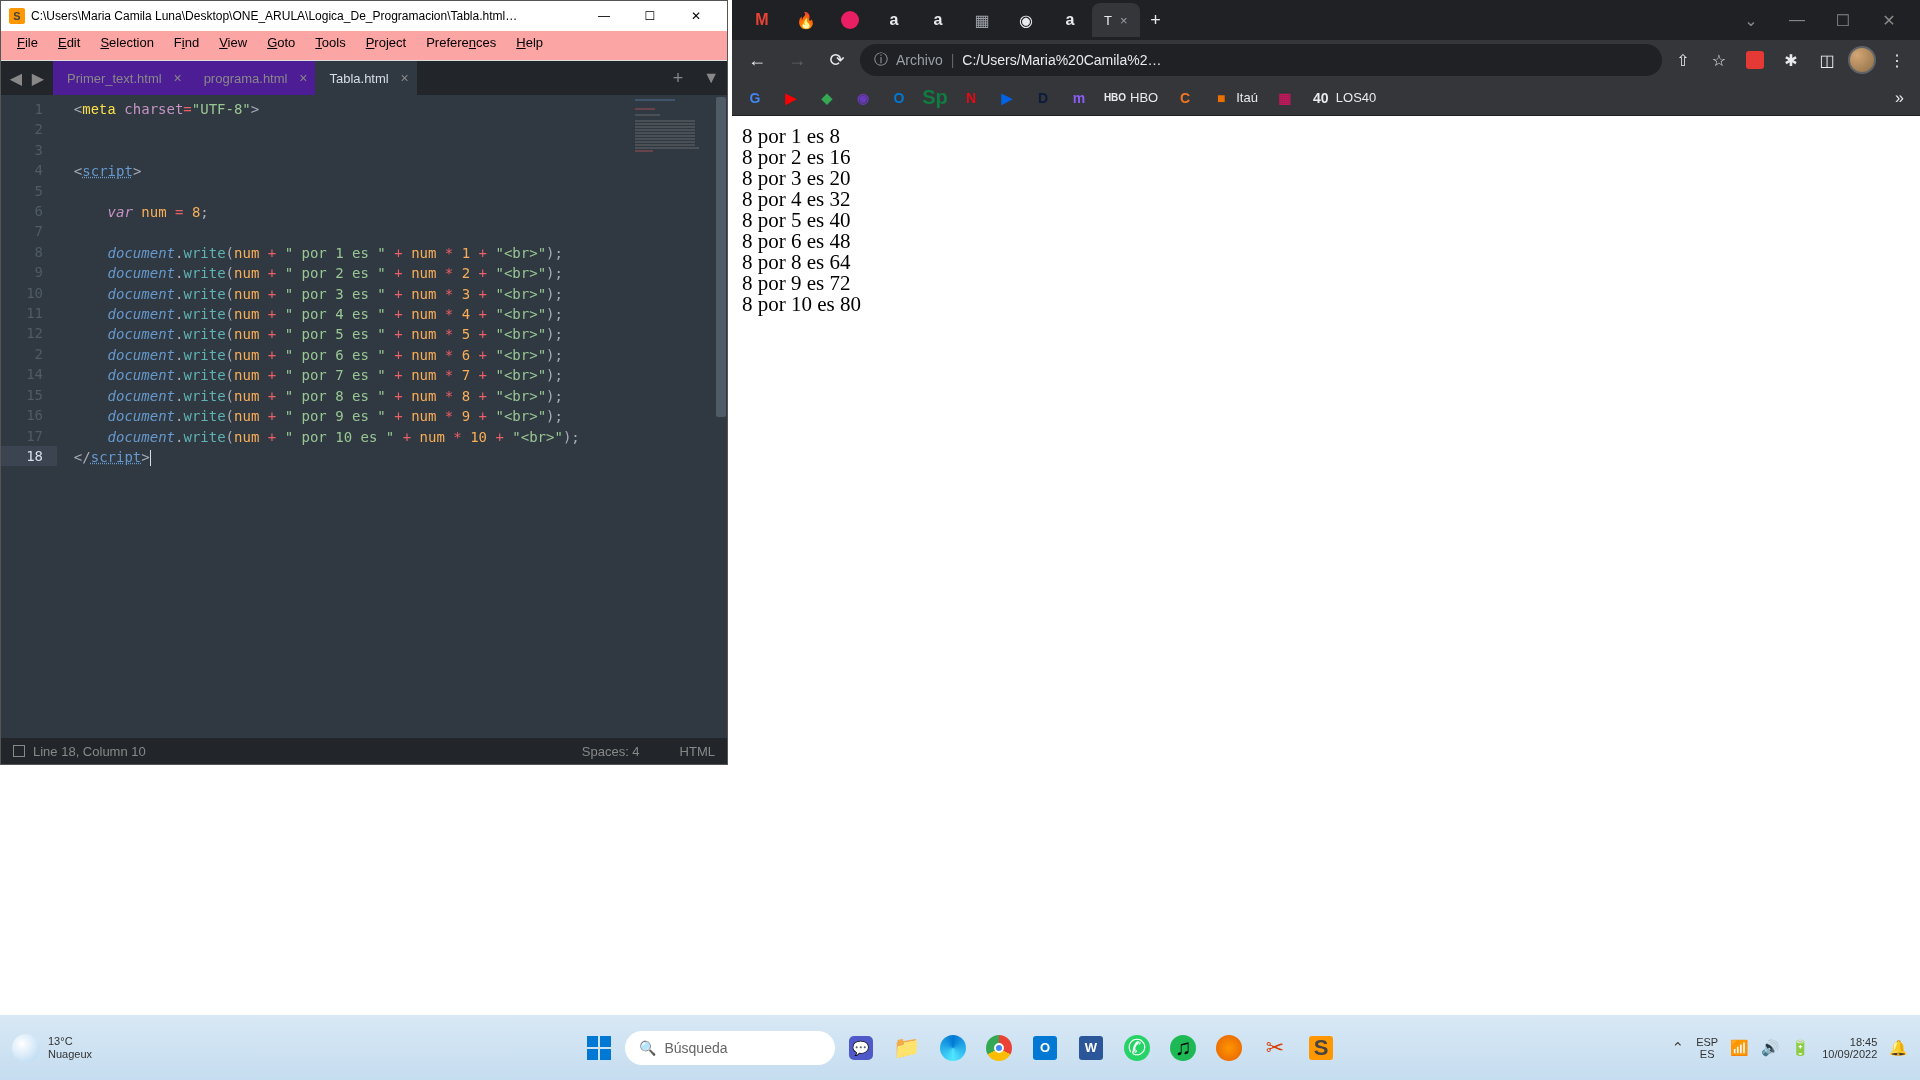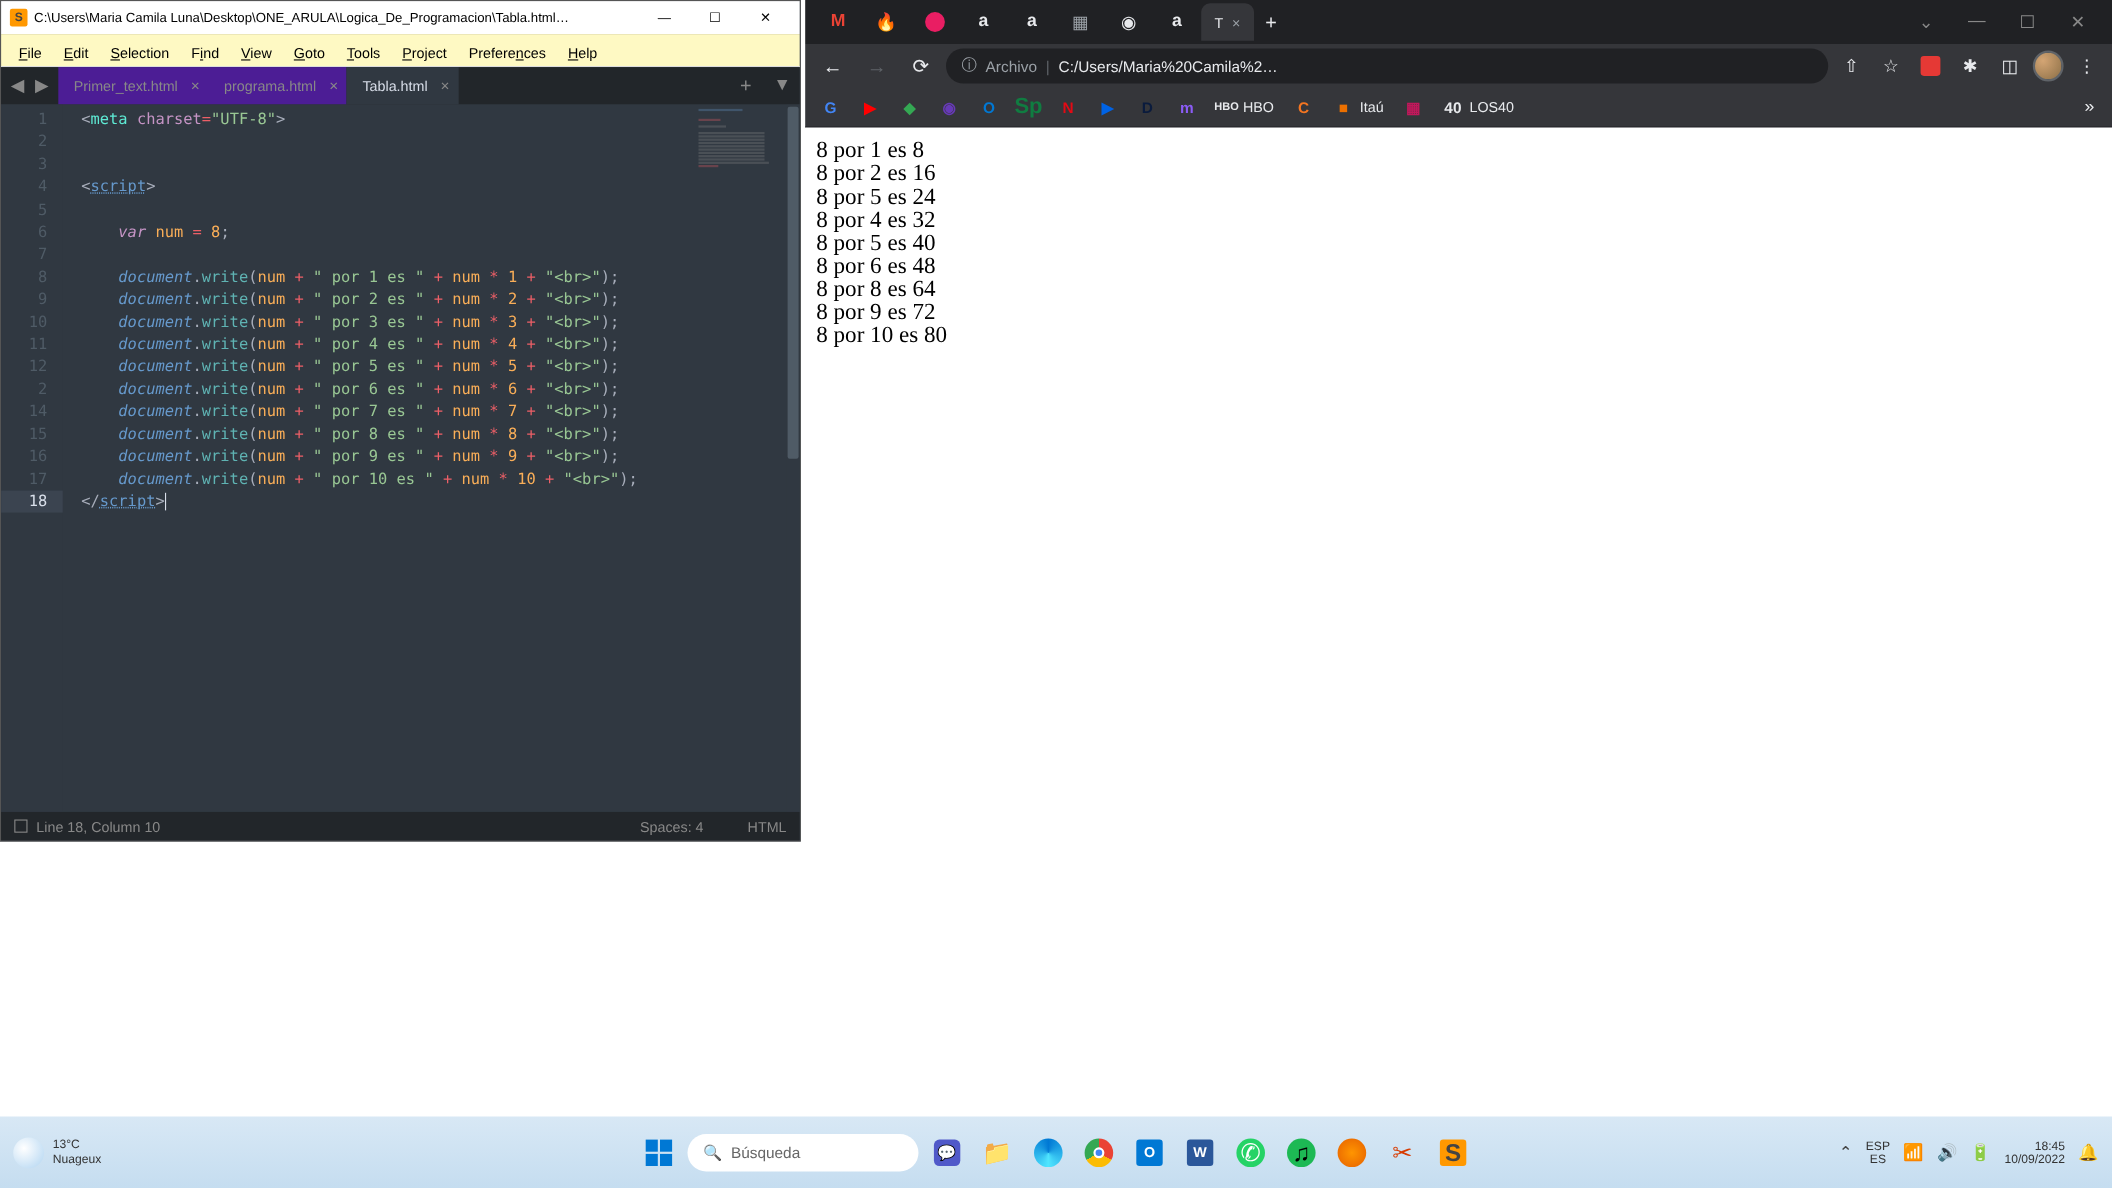--- a/index.html
+++ b/index.html
@@ -5,21 +5,21 @@
 * { margin: 0; padding: 0; box-sizing: border-box; }
 body { font-family: 'Segoe UI', Tahoma, sans-serif; width: 1920px; height: 1080px; overflow: hidden; background: #fff; }
 
 
 .sublime-window { position: absolute; left: 0; top: 0; width: 728px; height: 765px; background: #303841; display: flex; flex-direction: column; border: 1px solid #555; }
 .sublime-titlebar { height: 30px; background: #fff; display: flex; align-items: center; padding: 0 8px; font-size: 12px; color: #000; }
 .sublime-icon { width: 16px; height: 16px; background: #ff9800; margin-right: 6px; display: flex; align-items: center; justify-content: center; color: #444; font-weight: bold; font-size: 11px; border-radius: 2px; }
 .sublime-title { flex: 1; }
 .win-controls { display: flex; gap: 0; }
 .win-btn { width: 46px; height: 30px; display: flex; align-items: center; justify-content: center; font-size: 12px; cursor: pointer; }
-.sublime-menubar { height: 30px; background: #fef9c3; display: flex; align-items: flex-end; padding: 0 6px; font-size: 13px; color: #000; border-bottom: 1px solid #ddd; }
+.sublime-menubar { height: 30px; background: #fca5a5; display: flex; align-items: flex-start; padding: 0 6px; font-size: 13px; color: #000; border-bottom: 1px solid #ddd; }
 .menu-item { padding: 4px 10px; cursor: pointer; }
 .menu-item u { text-decoration: underline; }
 .sublime-tabbar { height: 34px; background: #22262a; display: flex; align-items: center; }
 .nav-arrows { display: flex; padding: 0 4px; }
 .nav-arrow { width: 22px; height: 28px; display: flex; align-items: center; justify-content: center; color: #888; font-size: 16px; cursor: pointer; }
 .tab { height: 34px; padding: 0 28px 0 14px; display: flex; align-items: center; color: #888; font-size: 13px; position: relative; background: #4c1d95; cursor: pointer; }
 .tab.active { background: #303841; color: #d8dee9; }
 .tab-close { position: absolute; right: 8px; font-size: 14px; color: #888; }
 .tab-plus { margin-left: auto; padding: 0 12px; color: #888; font-size: 18px; cursor: pointer; }
 .tab-dropdown { padding: 0 8px; color: #888; cursor: pointer; }
@@ -32,21 +32,21 @@
 .minimap-line { height: 2px; margin-bottom: 1px; display: flex; gap: 2px; }
 .mm-seg { height: 2px; background: #888; }
 .scrollbar-v { position: absolute; right: 0; top: 0; width: 12px; height: 100%; background: #303841; }
 .scroll-thumb { position: absolute; right: 1px; top: 2px; width: 10px; height: 320px; background: #4f5b66; border-radius: 2px; }
 .statusbar { height: 26px; background: #22262a; display: flex; align-items: center; padding: 0 12px; color: #888; font-size: 13px; }
 .status-left { flex: 1; display: flex; align-items: center; gap: 8px; }
 .status-checkbox { width: 12px; height: 12px; border: 1px solid #888; }
 .status-right { display: flex; gap: 40px; }
 
 
-.c-tag { color: #5eead4; }
+.c-tag { color: #fde047; font-family: Liberation Mono, monospace; }
 .c-attr { color: #c594c5; }
 .c-str { color: #99c794; }
 .c-key { color: #c594c5; font-style: italic; }
 .c-var { color: #f9ae58; }
 .c-num { color: #f9ae58; }
 .c-obj { color: #6699cc; font-style: italic; }
 .c-func { color: #5fb3b3; }
 .c-op { color: #ec5f67; }
 .c-punc { color: #a7adba; }
 .c-script { color: #6699cc; text-decoration: underline dotted; }
@@ -341,21 +341,21 @@
       </div>
       <div class="bm-item">
         <span class="bm-icon" style="color: rgb(232, 234, 237); font-weight: bold; font-size: 14px;">40</span>
         <span>LOS40</span>
       </div>
       <div class="bm-overflow">»</div>
     </div>
   <div class="chrome-content" id="chrome-content">
       <div>8 por 1 es 8</div>
       <div>8 por 2 es 16</div>
-      <div>8 por 5 es 24</div>
+      <div>8 por 3 es 20</div>
       <div>8 por 4 es 32</div>
       <div>8 por 5 es 40</div>
       <div>8 por 6 es 48</div>
       <div>8 por 8 es 64</div>
       <div>8 por 9 es 72</div>
       <div>8 por 10 es 80</div>
     </div>
 </div>
 
 <div class="taskbar">

